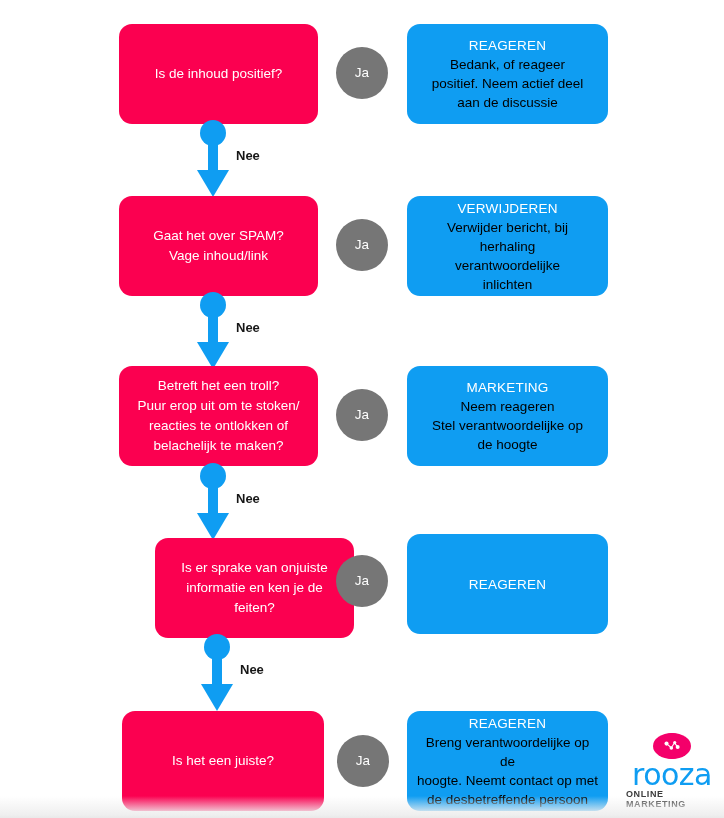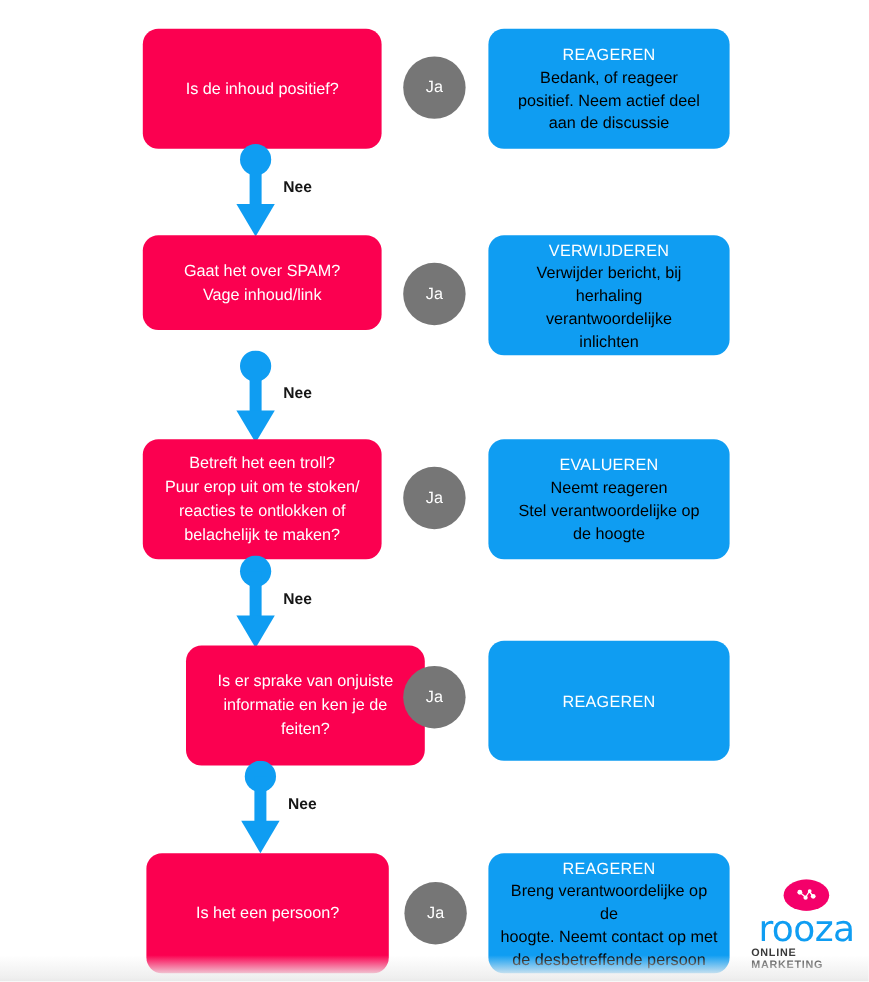--- a/index.html
+++ b/index.html
@@ -181,21 +181,21 @@
   <div class="connector" style="left:190px; top:120px; height:78px;">
     <svg width="60" height="78" viewBox="0 0 60 78">
       <circle cx="23" cy="13" r="13" fill="#0F9DF2"></circle>
       <rect x="18" y="13" width="10" height="40" fill="#0F9DF2"></rect>
       <polygon points="7,50 39,50 23,77" fill="#0F9DF2"></polygon>
     </svg>
     <span class="nee-label">Nee</span>
   </div>
 
   <div class="row" style="top:196px;">
-    <div class="q-box" style="left:119px; top:0px; width:199px; height:79px;">
+    <div class="q-box" style="left:119px; top:0px; width:199px; height:100px;">
       <div class="q-text">Gaat het over SPAM?
 Vage inhoud/link</div>
     </div>
 
     <div class="ja-circle" style="left:336px; top:23px;">
       <span class="ja-label">Ja</span>
     </div>
 
     <div class="a-box" style="left:407px; top:0px; width:201px; height:100px;">
       <div class="a-title">VERWIJDEREN</div>
@@ -221,22 +221,22 @@
 Puur erop uit om te stoken/
 reacties te ontlokken of
 belachelijk te maken?</div>
     </div>
 
     <div class="ja-circle" style="left:336px; top:23px;">
       <span class="ja-label">Ja</span>
     </div>
 
     <div class="a-box" style="left:407px; top:0px; width:201px; height:100px;">
-      <div class="a-title">EVALUEREN</div>
-      <div class="a-body">Neemt reageren
+      <div class="a-title">MARKETING</div>
+      <div class="a-body">Neem reageren
 Stel verantwoordelijke op
 de hoogte</div>
     </div>
   </div>
 
   <div class="connector" style="left:190px; top:463px; height:78px;">
     <svg width="60" height="78" viewBox="0 0 60 78">
       <circle cx="23" cy="13" r="13" fill="#0F9DF2"></circle>
       <rect x="18" y="13" width="10" height="40" fill="#0F9DF2"></rect>
       <polygon points="7,50 39,50 23,77" fill="#0F9DF2"></polygon>
@@ -264,21 +264,21 @@
     <svg width="60" height="78" viewBox="0 0 60 78">
       <circle cx="23" cy="13" r="13" fill="#0F9DF2"></circle>
       <rect x="18" y="13" width="10" height="40" fill="#0F9DF2"></rect>
       <polygon points="7,50 39,50 23,77" fill="#0F9DF2"></polygon>
     </svg>
     <span class="nee-label">Nee</span>
   </div>
 
   <div class="row" style="top:711px;">
     <div class="q-box" style="left:122px; top:0px; width:202px; height:100px;">
-      <div class="q-text">Is het een persoon?</div>
+      <div class="q-text">Is het een juiste?</div>
     </div>
 
     <div class="ja-circle" style="left:337px; top:24px;">
       <span class="ja-label">Ja</span>
     </div>
 
     <div class="a-box" style="left:407px; top:0px; width:201px; height:100px;">
       <div class="a-title">REAGEREN</div>
       <div class="a-body">Breng verantwoordelijke op de
 hoogte. Neemt contact op met

